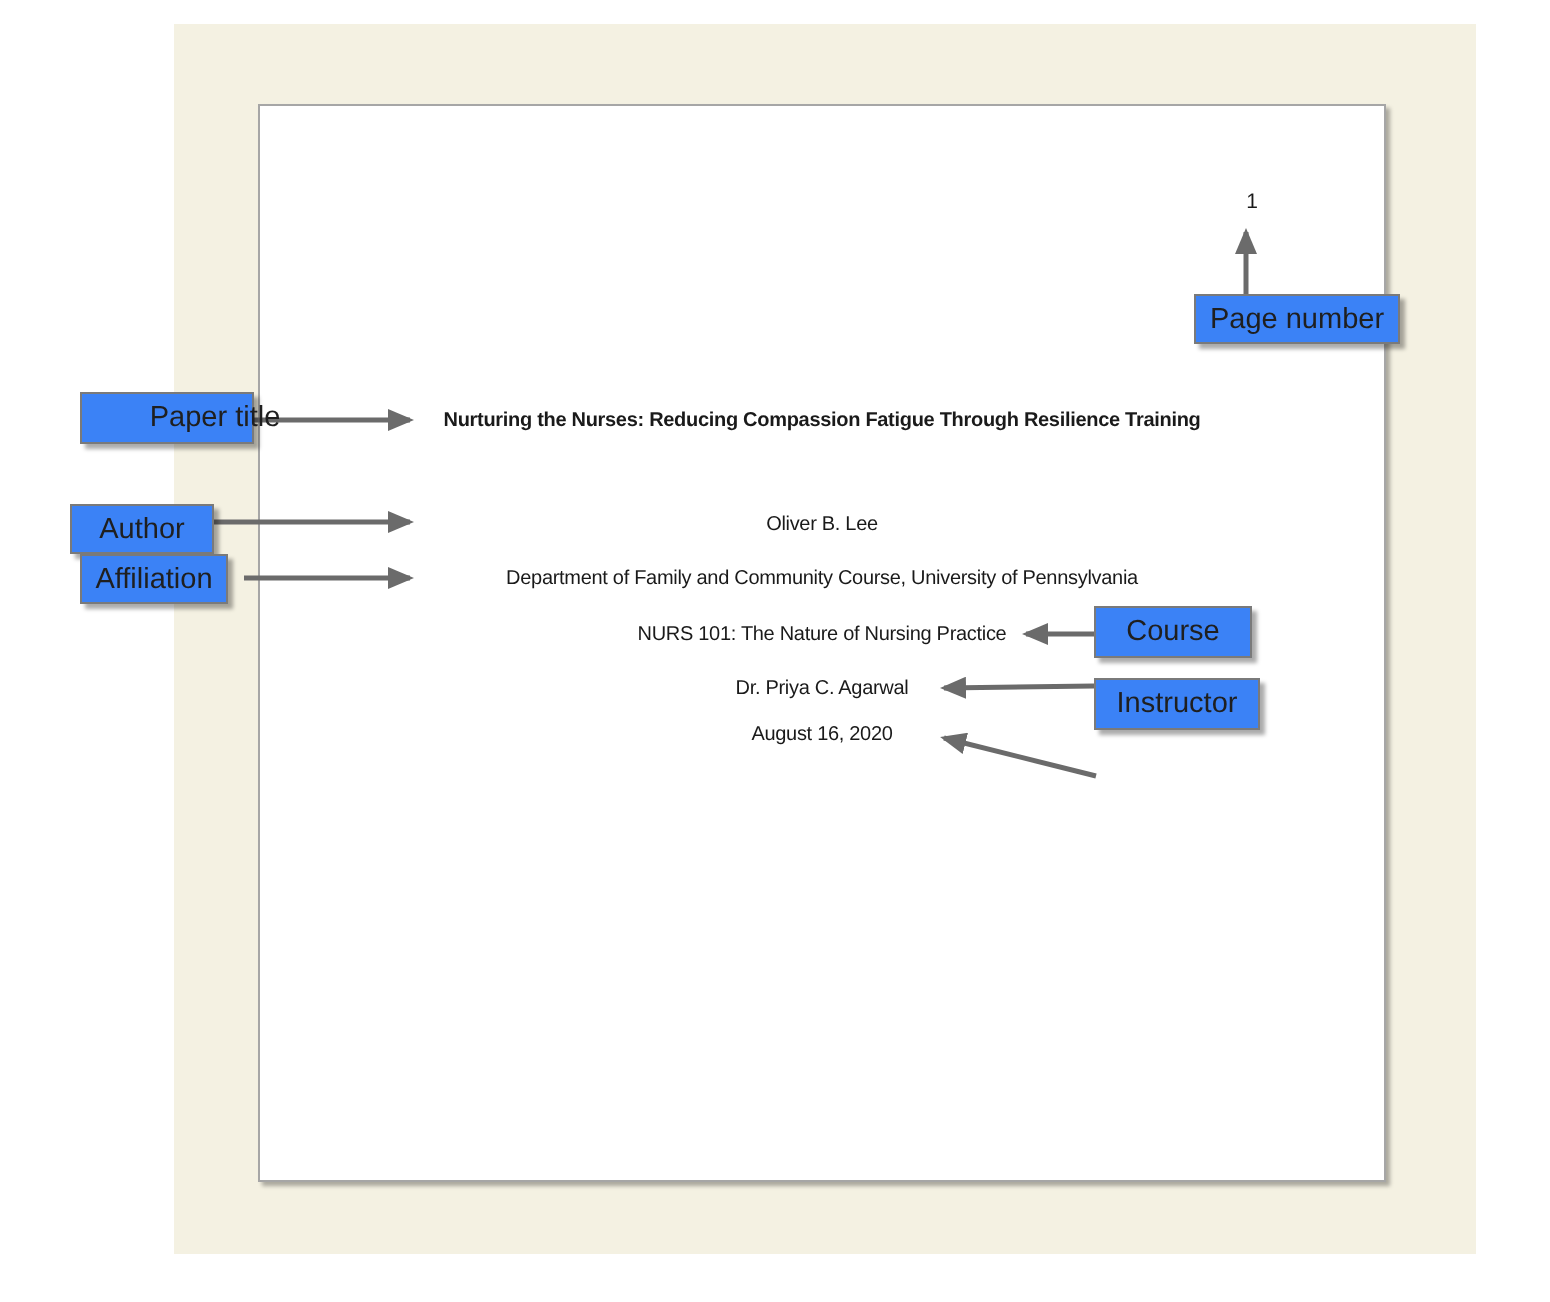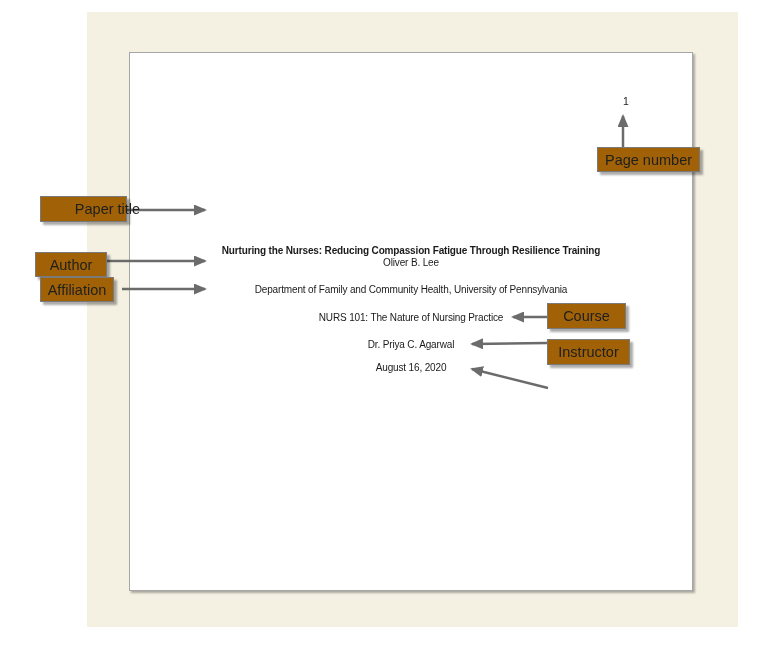--- a/index.html
+++ b/index.html
@@ -40,37 +40,37 @@
   .pline{
     position:absolute;
     left:0; width:100%;
     text-align:center;
     font-size:10px;
     line-height:13px;
     letter-spacing:-0.15px;
     color:#1a1a1a;
     white-space:nowrap;
   }
-  .pline.title{ top:151px; font-weight:bold;margin-top:40px; }
+  .pline.title{ top:151px; font-weight:bold; }
   .pline.author{ top:203px; }
   .pline.affiliation{ top:230px; }
   .pline.course{ top:258px; }
   .pline.instructor{ top:285px; }
   .pline.duedate{ top:308px; }
 
   .arrows{
     position:absolute;
     left:0; top:0;
     width:775px; height:651px;
     pointer-events:none;
   }
 
   .callout{
     position:absolute;
-    background:#a16207;
+    background:#3b82f6;
     border:1px solid #7a7a7a;
     box-shadow:2.5px 2.5px 2px rgba(0,0,0,0.33);
     display:flex;
     align-items:center;
     justify-content:center;
     font-size:14.5px;
     color:#1f1f1f;
     box-sizing:border-box;
     white-space:nowrap;
   }
@@ -86,21 +86,21 @@
 <body>
 
 <div class="canvas">
 
   <div class="mat"></div>
 
   <div class="page">
     <div class="pagenum">1</div>
     <div class="pline title">Nurturing the Nurses: Reducing Compassion Fatigue Through Resilience Training</div>
     <div class="pline author">Oliver B. Lee</div>
-    <div class="pline affiliation">Department of Family and Community Health, University of Pennsylvania</div>
+    <div class="pline affiliation">Department of Family and Community Course, University of Pennsylvania</div>
     <div class="pline course">NURS 101: The Nature of Nursing Practice</div>
     <div class="pline instructor">Dr. Priya C. Agarwal</div>
     <div class="pline duedate">August 16, 2020</div>
   </div>
 
   <svg class="arrows" width="775" height="651" viewBox="0 0 775 651" xmlns="http://www.w3.org/2000/svg">
     <defs>
       <marker id="ah" markerUnits="userSpaceOnUse" markerWidth="13" markerHeight="11" refX="11" refY="5.5" orient="auto">
         <path d="M0,0 L13,5.5 L0,11 Z" fill="#6b6b6b"></path>
       </marker>

